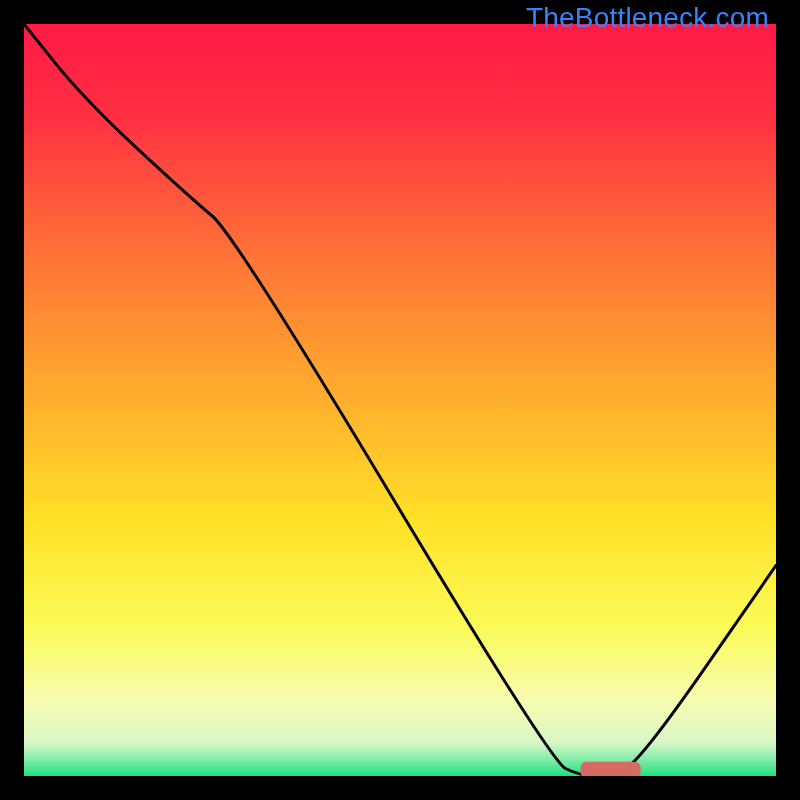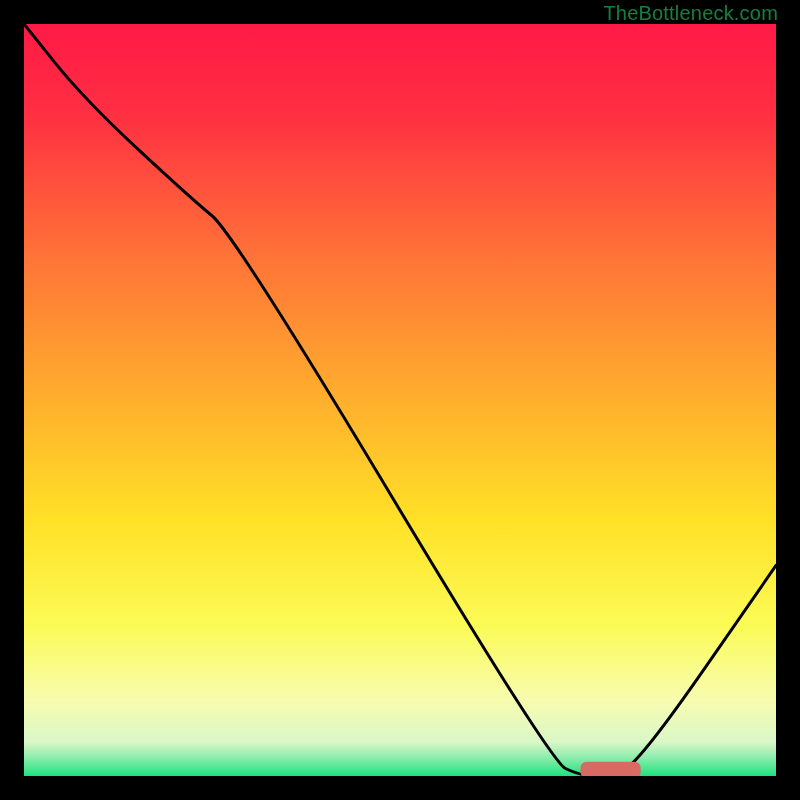--- a/index.html
+++ b/index.html
@@ -19,23 +19,23 @@
     height: 752px;
     background: #000;
   }
   .plot {
     position: absolute;
     inset: 0;
   }
   .watermark {
     position: absolute;
     top: 2px;
-    right: 22px;
-    color: #15803d;
-    font-size: 20px;
+    right: 31px;
+    color: #3b82f6;
+    font-size: 28px;
     font-weight: 500;
     letter-spacing: 0.2px;
     user-select: none;
   }
 </style>
 </head>
 <body>
 
 <div class="frame">
   <svg class="plot" viewBox="0 0 752 752" preserveAspectRatio="none">

